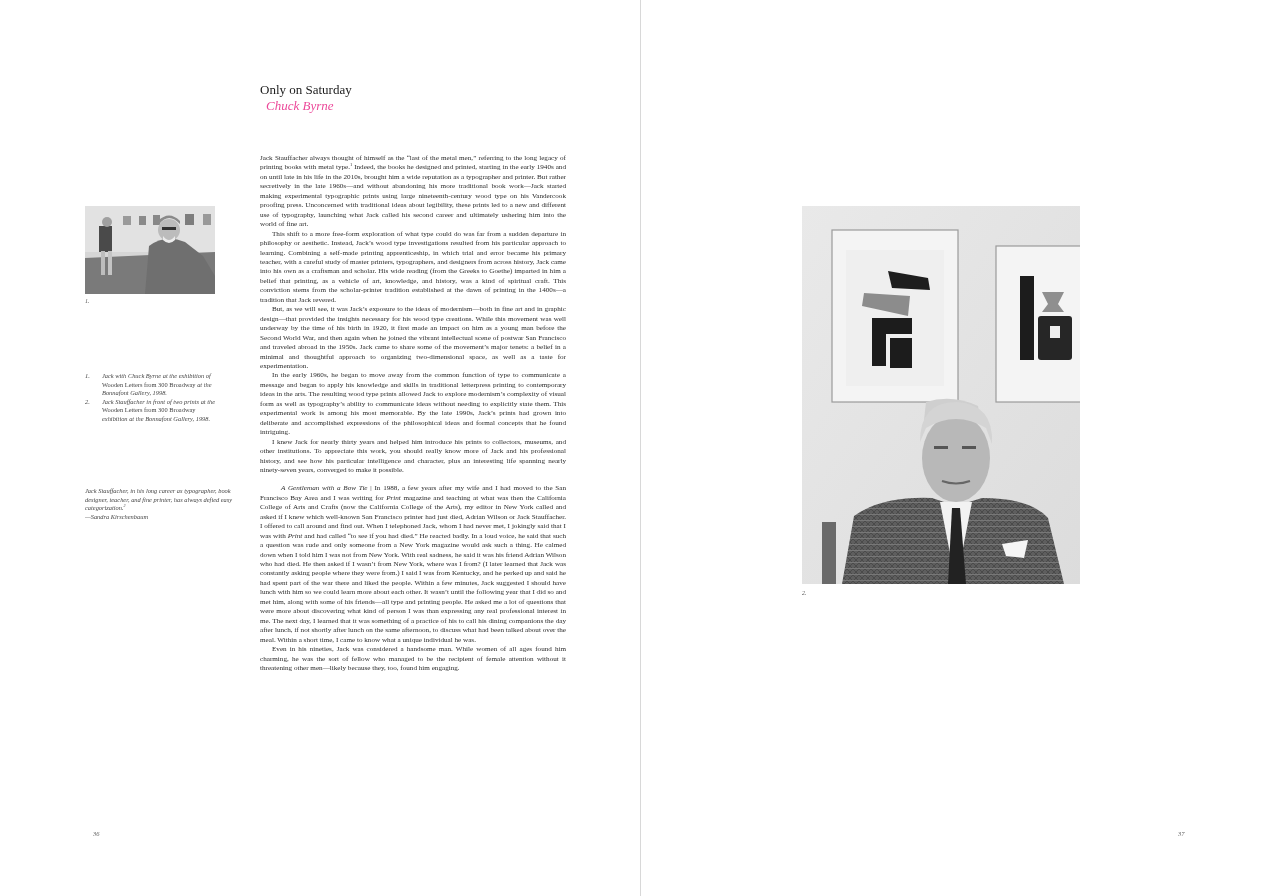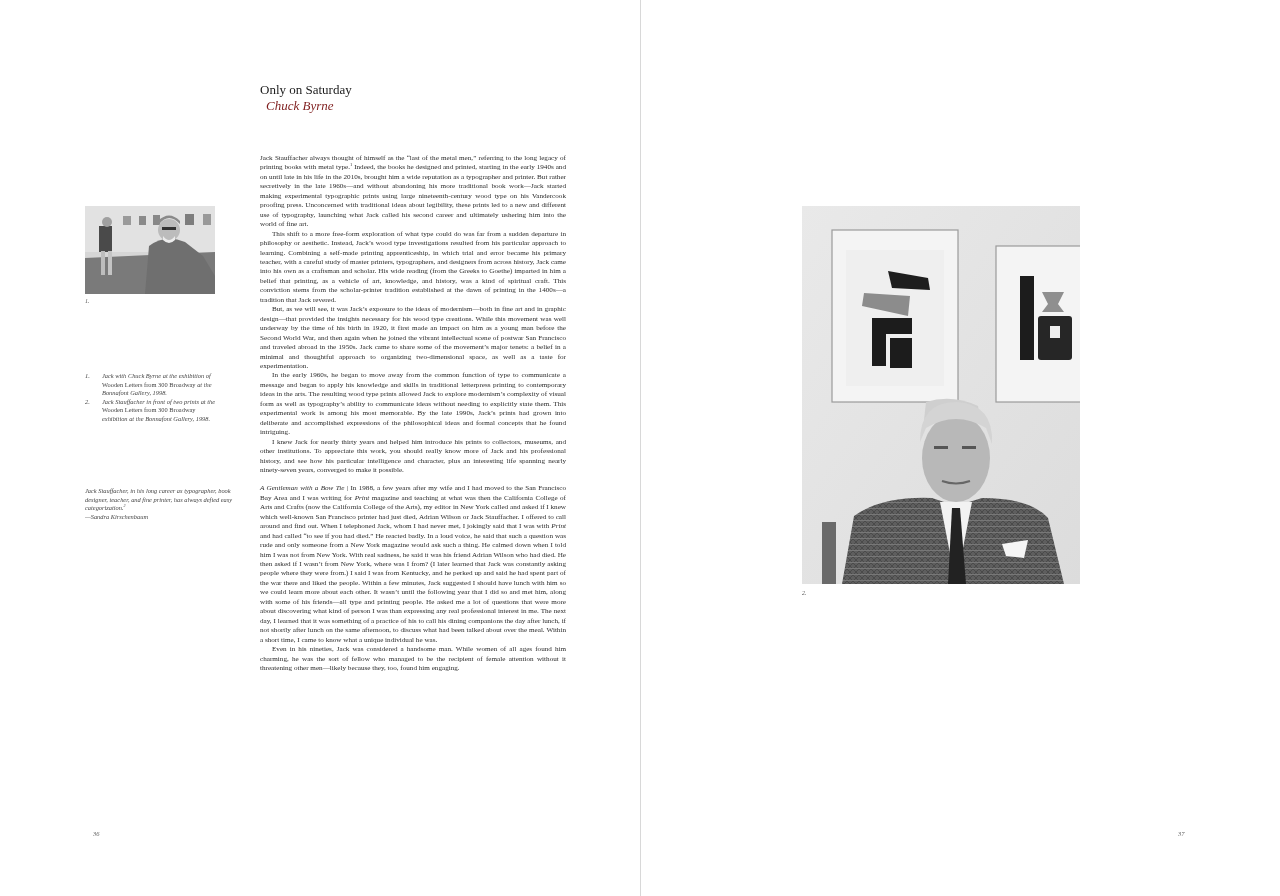--- a/index.html
+++ b/index.html
@@ -13,31 +13,31 @@
   .spread { position: absolute; left: 0; top: 0; width: 1280px; height: 664px; }
   .page { position: absolute; top: 0; height: 896px; background: #ffffff; }
   .page-left { left: 0; width: 640px; }
   .page-right { left: 641px; width: 639px; }
   .gutter {
     position: absolute; left: 640px; top: 0; width: 1px; height: 896px;
     background: #d8d8d8;
   }
   .title-block { position: absolute; left: 260px; top: 82px; }
   .essay-title { font-size: 13px; color: #1a1a1a; line-height: 16px; }
-  .essay-author { font-size: 13px; font-style: italic; color: #7f1d1d; margin-left: 6px; line-height: 16px; }
+  .essay-author { font-size: 13px; font-style: italic; color: #ec4899; margin-left: 6px; line-height: 16px; }
 
   .body-text {
     position: absolute; left: 260px; top: 154px; width: 306px;
     font-size: 7.15px; line-height: 9.45px; color: #2b2b2b;
     text-align: justify;
   }
   .body-text p { margin: 0; text-indent: 12px; }
   .body-text p.first { text-indent: 0; }
   .body-text p.section { text-indent: 0; }
-  .body-text .sec-head { font-style: italic; }
+  .body-text .sec-head { font-style: italic; margin-left: 21px; }
   .body-text em { }
   .body-text sup { font-size: 4.5px; vertical-align: super; line-height: 0; }
 
   .photo1 {
     position: absolute; left: 85px; top: 206px; width: 130px; height: 88px;
     overflow: hidden;
     background: linear-gradient(180deg, #d9d9d9 0%, #cfcfcf 45%, #8f8f8f 60%, #6a6a6a 100%);
   }
   .photo-label {
     position: absolute; font-size: 6px; font-style: italic; color: #555;

